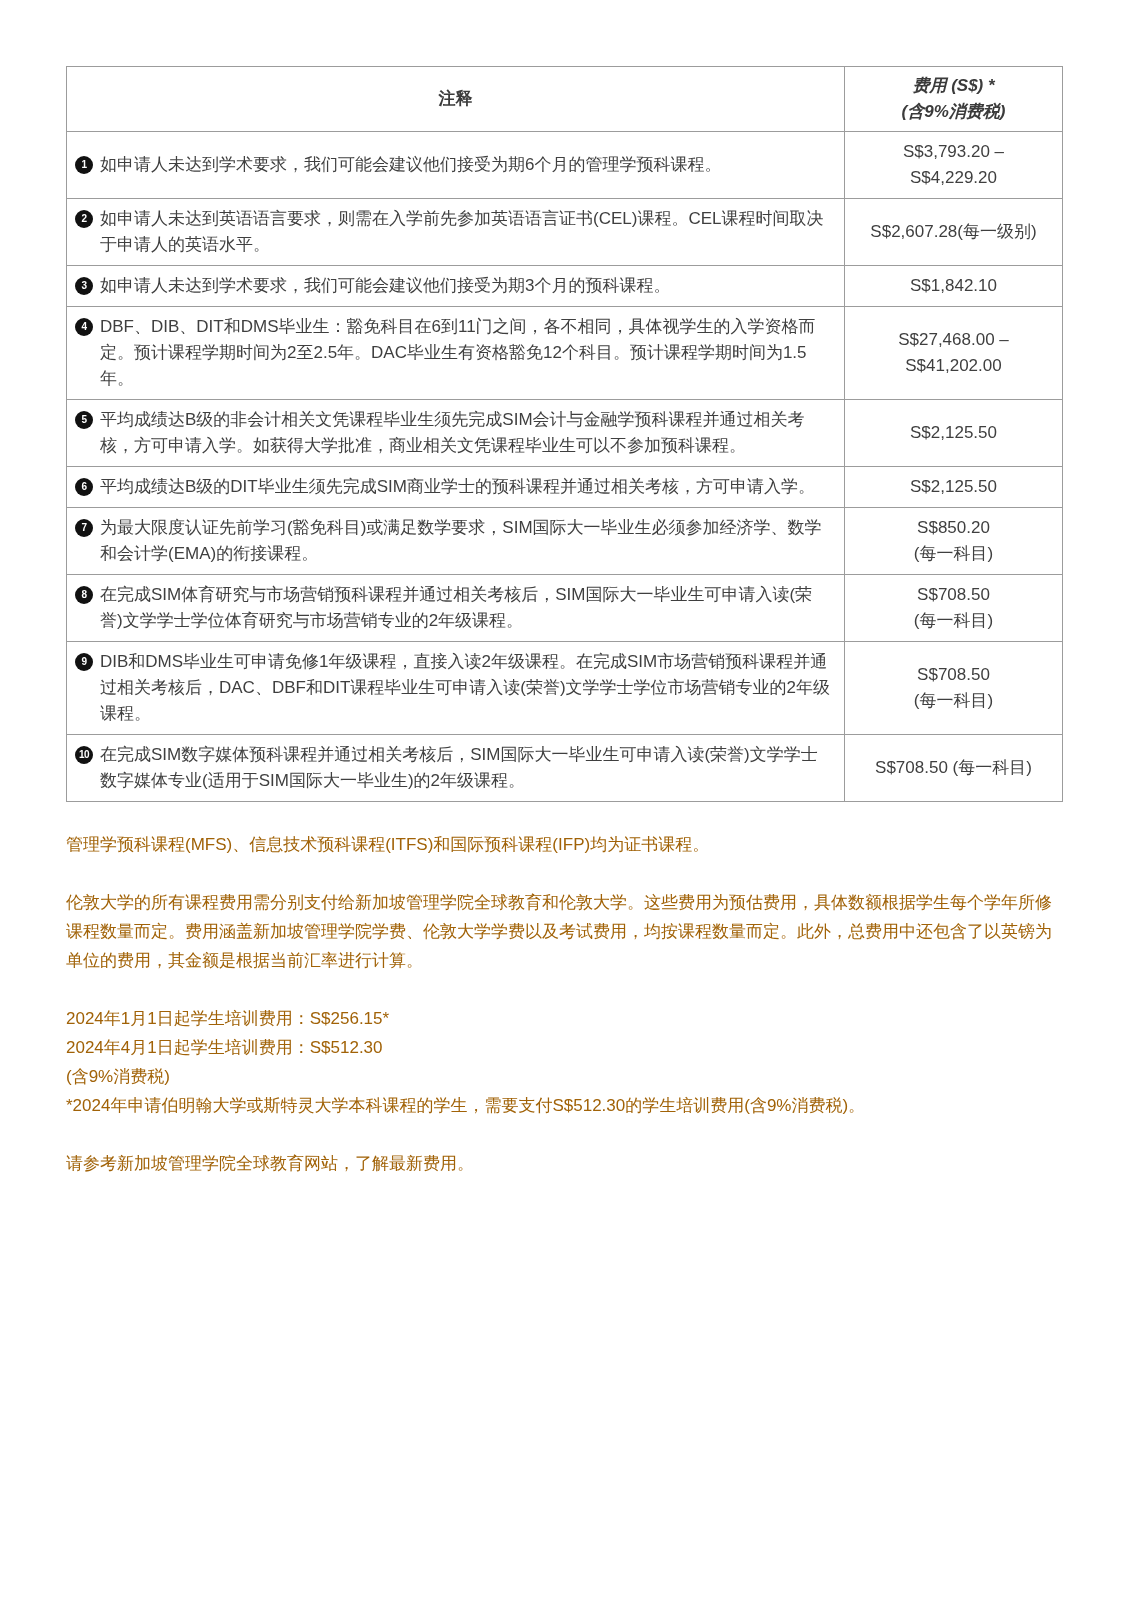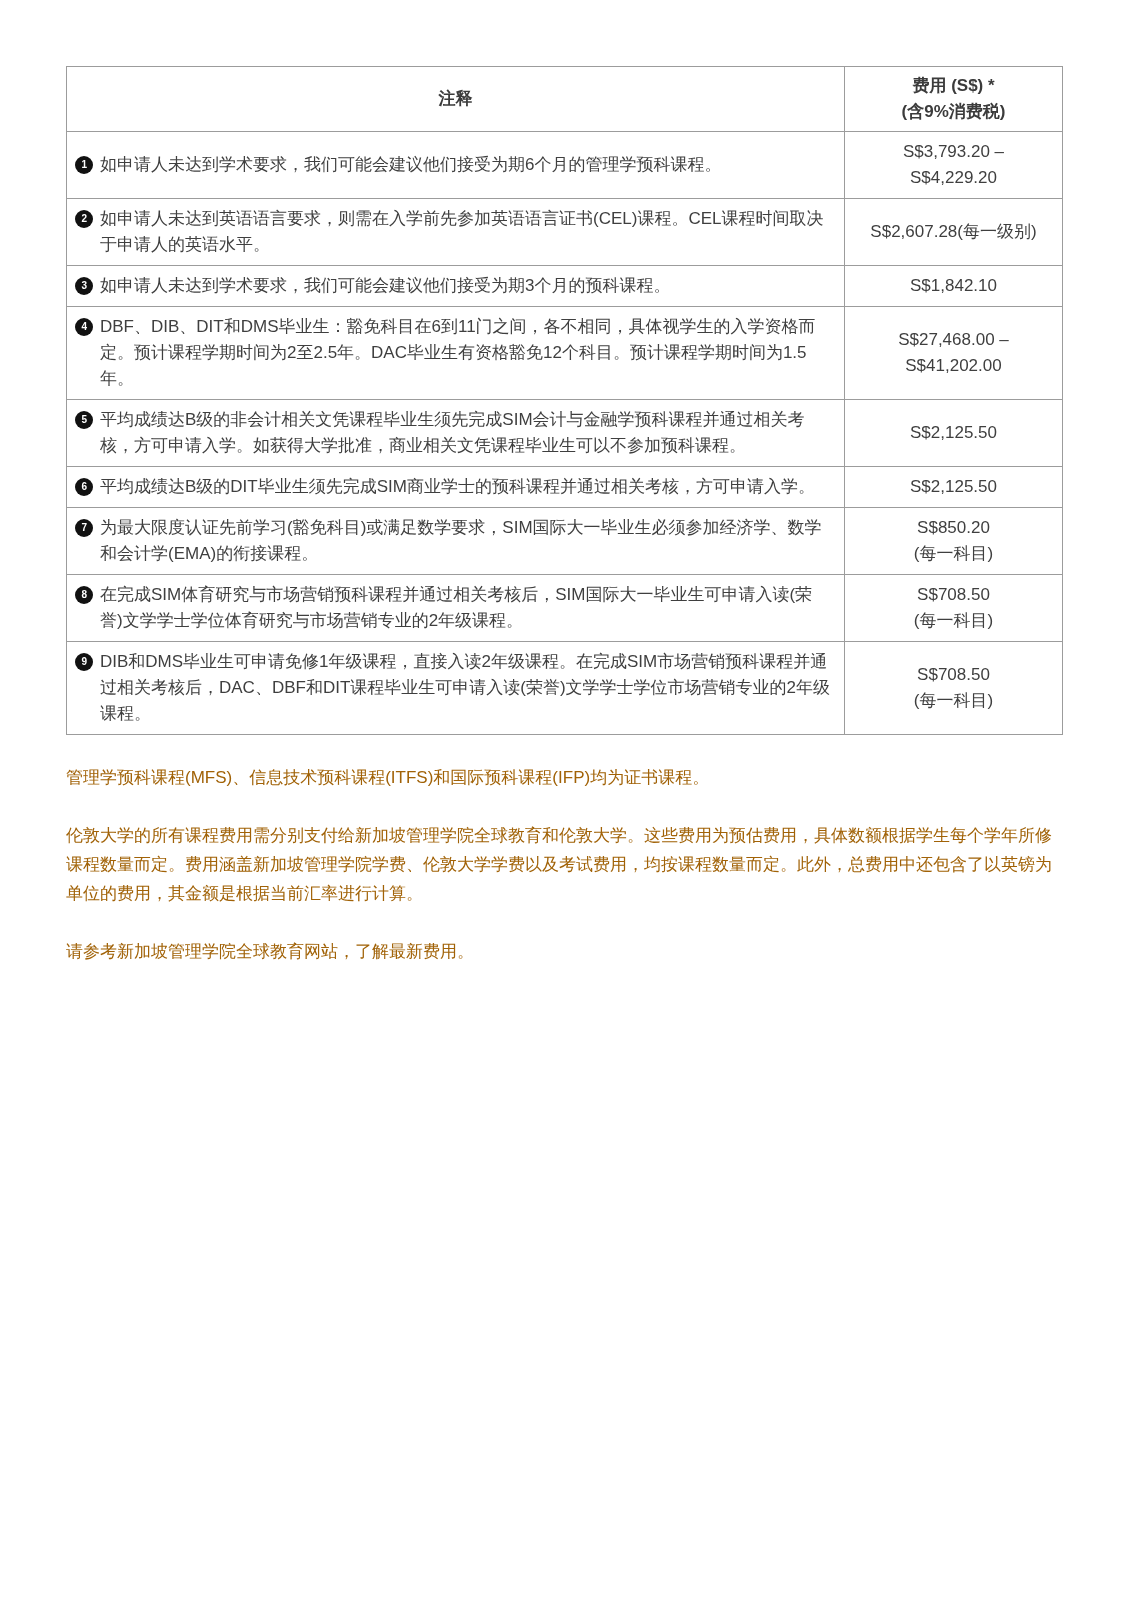--- a/index.html
+++ b/index.html
@@ -48,21 +48,21 @@
     background: #111111;
     color: #ffffff;
     border-radius: 50%;
     font-size: 10px;
     font-weight: bold;
     line-height: 18px;
     text-align: center;
     letter-spacing: -0.5px;
   }
   .note-text { flex: 1 1 auto; }
-  .fee-head { white-space: pre-line; }
+  .fee-head { white-space: pre-line; font-style: italic; }
   .paras { margin-top: 28px; }
   .para {
     color: #a16207;
     font-size: 17px;
     line-height: 29px;
     white-space: pre-line;
     margin-bottom: 29px;
   }
   .para:last-child { margin-bottom: 0; }
 </style>
@@ -163,22 +163,35 @@
       <tr>
         <td class="note-cell">
             <div class="note-flex">
           <span class="bullet">9</span>
           <span class="note-text">DIB和DMS毕业生可申请免修1年级课程，直接入读2年级课程。在完成SIM市场营销预科课程并通过相关考核后，DAC、DBF和DIT课程毕业生可申请入读(荣誉)文学学士学位市场营销专业的2年级课程。</span>
         </div>
           </td>
         <td class="fee-cell">S$708.50
 (每一科目)</td>
       </tr>
+      <tr>
+        <td class="note-cell">
+            <div class="note-flex">
+          <span class="bullet">10</span>
+          <span class="note-text">在完成SIM数字媒体预科课程并通过相关考核后，SIM国际大一毕业生可申请入读(荣誉)文学学士数字媒体专业(适用于SIM国际大一毕业生)的2年级课程。</span>
+        </div>
+          </td>
+        <td class="fee-cell">S$708.50 (每一科目)</td>
+      </tr>
     </tbody>
   </table>
 
   <div class="paras">
     <p class="para">管理学预科课程(MFS)、信息技术预科课程(ITFS)和国际预科课程(IFP)均为证书课程。</p>
     <p class="para">伦敦大学的所有课程费用需分别支付给新加坡管理学院全球教育和伦敦大学。这些费用为预估费用，具体数额根据学生每个学年所修课程数量而定。费用涵盖新加坡管理学院学费、伦敦大学学费以及考试费用，均按课程数量而定。此外，总费用中还包含了以英镑为单位的费用，其金额是根据当前汇率进行计算。</p>
+    <p class="para">2024年1月1日起学生培训费用：S$256.15*
+2024年4月1日起学生培训费用：S$512.30
+(含9%消费税)
+*2024年申请伯明翰大学或斯特灵大学本科课程的学生，需要支付S$512.30的学生培训费用(含9%消费税)。</p>
     <p class="para">请参考新加坡管理学院全球教育网站，了解最新费用。</p>
   </div>
 
 </div>
 
 </body></html>

